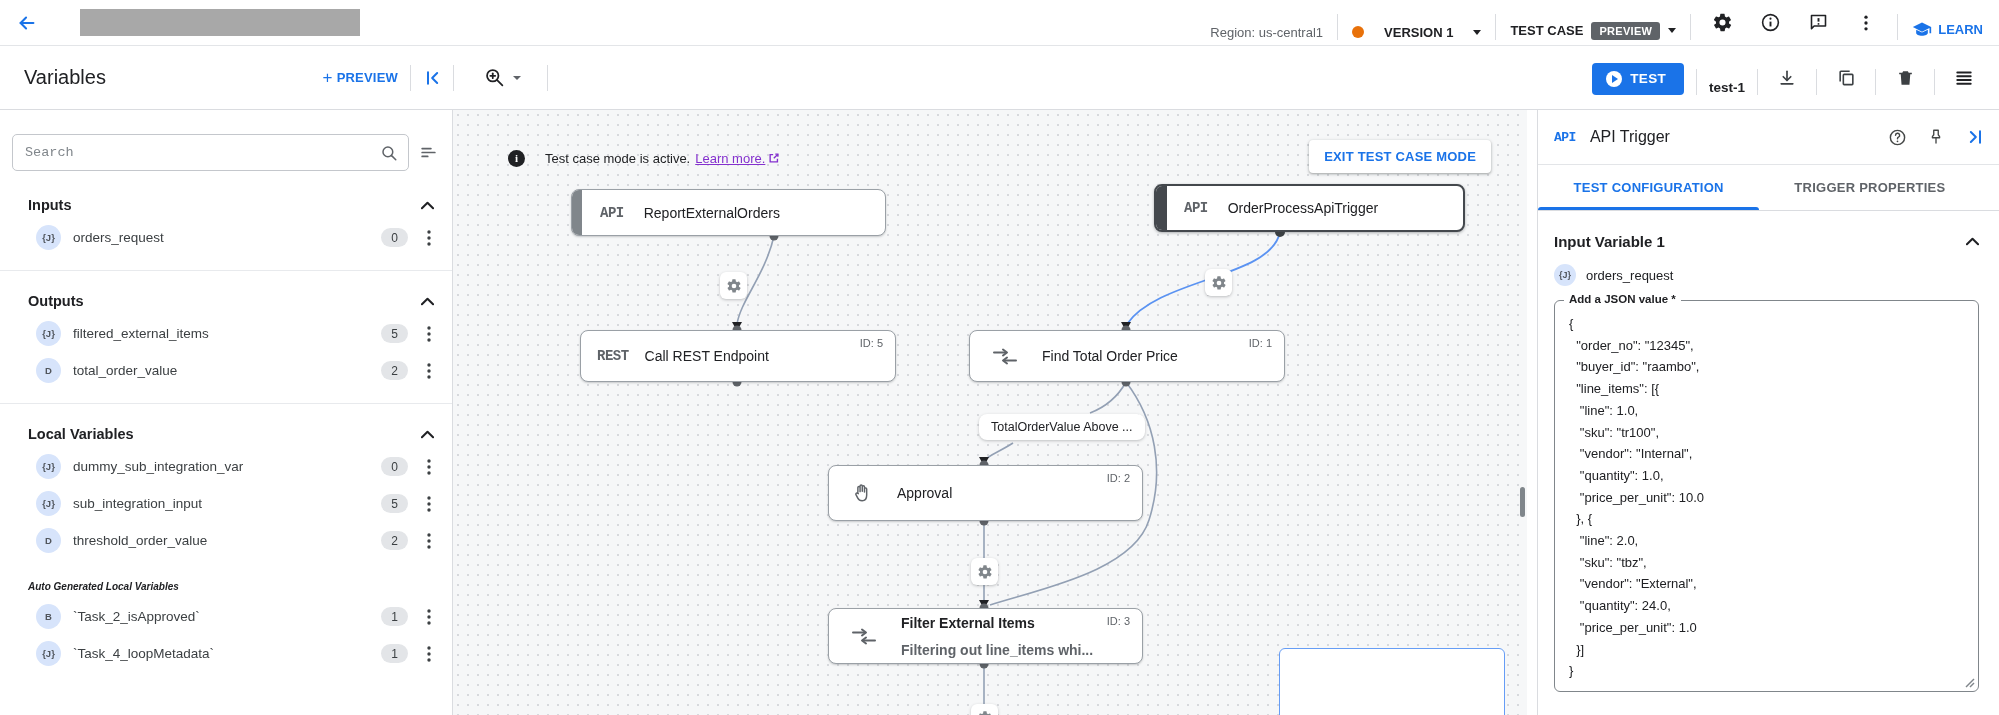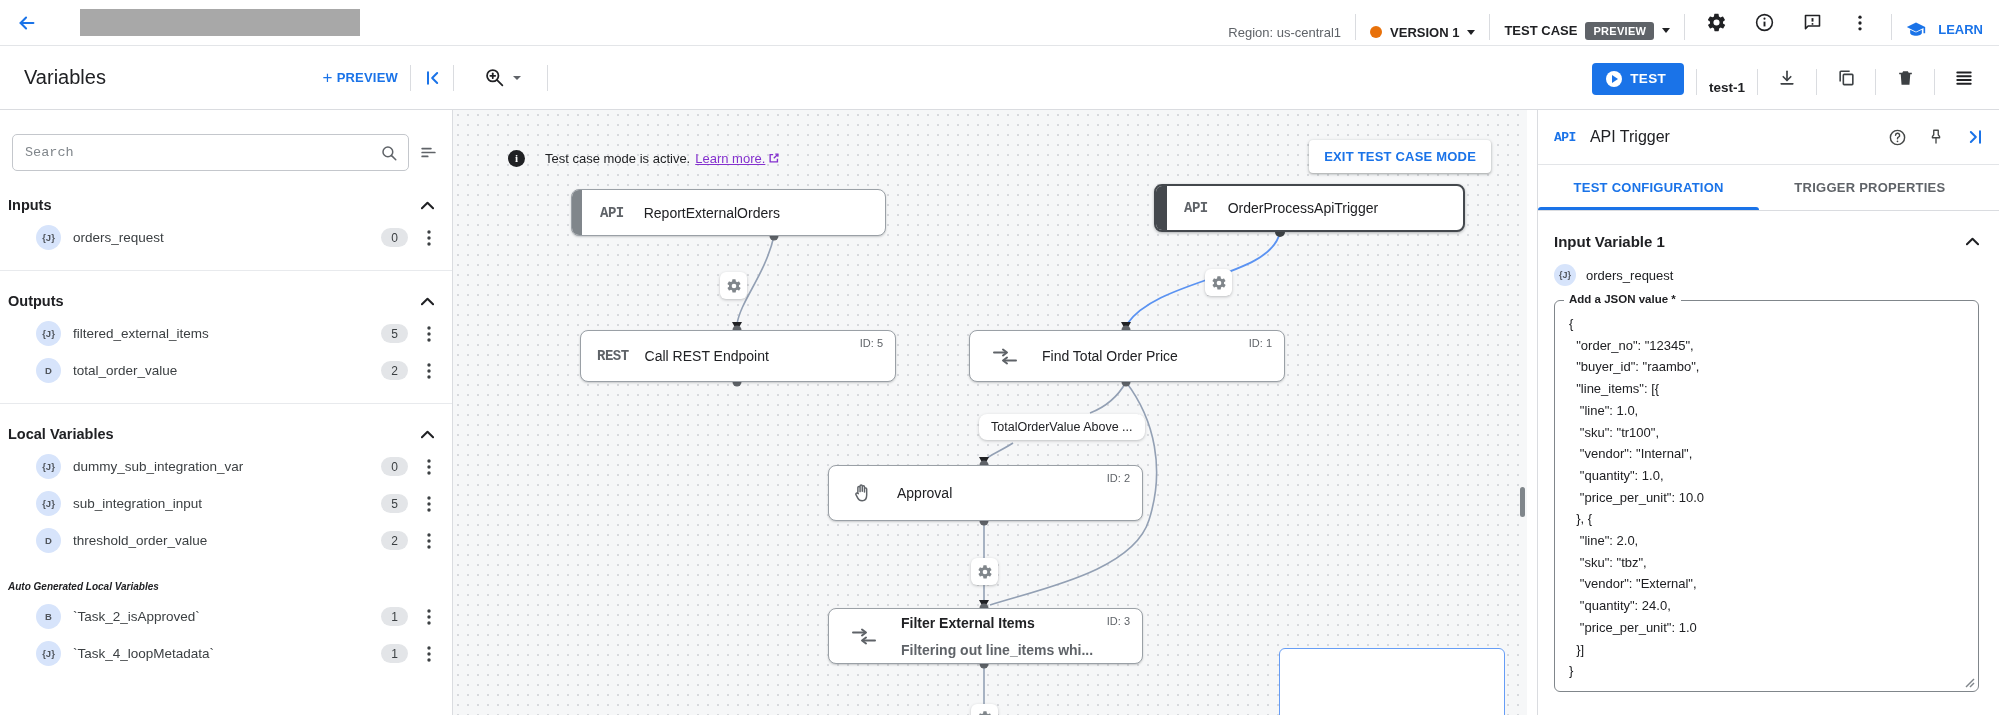--- a/index.html
+++ b/index.html
@@ -7,27 +7,27 @@
     font-family:"Liberation Sans", sans-serif; color:#202124; }
   svg { display:block; }
   .vdiv { width:1px; background:#dadce0; height:26px; }
 
   
   .topbar { height:46px; display:flex; align-items:center; border-bottom:1px solid #e3e5e8; padding:0 16px; gap:14px; background:#fff; }
   .back-btn { color:#1a73e8; cursor:pointer; }
   .redacted { width:280px; height:27px; background:#a8a8a8; margin-left:28px; }
   .topbar-right { margin-left:auto; display:flex; align-items:flex-end; gap:14px; }
   .region { color:#5f6368; font-size:13px; }
-  .version { display:flex; align-items:center; gap:8px; font-size:13px; font-weight:700; }
+  .version { display:flex; align-items:center; gap:20px; font-size:13px; font-weight:700; }
   .dot { width:12px; height:12px; border-radius:50%; background:#e8710a; }
   .caret { width:0; height:0; border-left:4.5px solid transparent; border-right:4.5px solid transparent; border-top:5px solid #202124; }
   .testcase { display:flex; align-items:center; gap:8px; font-size:13px; font-weight:700; }
   .preview-badge { background:#5f6368; color:#fff; font-size:11px; font-weight:700; padding:3px 8px; border-radius:3px; letter-spacing:.3px; }
   .tb-icon { width:34px; height:34px; display:flex; align-items:center; justify-content:center; color:#202124; cursor:pointer; }
-  .learn { display:flex; align-items:center; gap:12px; color:#1a73e8; font-size:13px; font-weight:700; cursor:pointer; }
+  .learn { display:flex; align-items:center; gap:6px; color:#1a73e8; font-size:13px; font-weight:700; cursor:pointer; }
 
   
   .toolbar { height:64px; display:flex; align-items:center; border-bottom:1px solid #dadce0; background:#fff; }
   .tb-vars { width:453px; display:flex; align-items:center; padding:0 10px 0 24px; gap:12px; flex-shrink:0; }
   .vars-title { font-size:20px; color:#202124; }
   .create-btn { margin-left:auto; display:flex; align-items:center; gap:4px; color:#1a73e8; font-size:13px; font-weight:700; letter-spacing:.2px; cursor:pointer; }
   .plus { font-size:17px; font-weight:400; }
   .collapse-left { color:#1a73e8; cursor:pointer; }
   .zoom-group { display:flex; align-items:center; gap:8px; margin:0 26px 0 30px; cursor:pointer; }
   .caret-sm { width:0;height:0;border-left:4px solid transparent;border-right:4px solid transparent;border-top:4.5px solid #5f6368; }
@@ -39,21 +39,21 @@
 
   
   .main { display:flex; height:605px; }
 
   
   .sidebar { width:453px; border-right:1px solid #dadce0; background:#fff; flex-shrink:0; overflow:hidden; }
   .search-wrap { display:flex; align-items:center; gap:10px; padding:24px 14px 4px 12px; }
   .search-box { flex:1; display:flex; align-items:center; border:1px solid #c4c7cc; border-radius:5px; height:37px; padding:0 10px 0 12px; }
   .search-box input { border:none; outline:none; flex:1; font-size:13.5px; color:#202124; font-family:Liberation Mono, monospace; }
   .search-box input::placeholder { color:#80868b; }
-  .sec-head { display:flex; align-items:center; padding:22px 18px 6px 8px; }
+  .sec-head { display:flex; align-items:center; padding:22px 18px 6px 28px; }
   .sec-title { font-size:14.5px; font-weight:700; color:#202124; }
   .sec-chev { margin-left:auto; color:#202124; cursor:pointer; }
   .sec-head.small .sec-title { font-size:10px;font-style:italic; }
   .var-row { display:flex; align-items:center; gap:12px; padding:6px 14px 6px 36px; }
   .type-chip { width:25px; height:25px; border-radius:50%; background:#d7e4fb; color:#50555c; font-size:9.5px; font-weight:700; display:flex; align-items:center; justify-content:center; flex-shrink:0; }
   .var-name { font-size:13.5px; color:#3c4043; }
   .count-pill { margin-left:auto; background:#e3e5e8; border-radius:10px; min-width:27px; height:19px; display:flex; align-items:center; justify-content:center; font-size:12px; color:#3c4043; padding:0 7px; }
   .kebab { width:18px; display:flex; justify-content:center; color:#3c4043; cursor:pointer; }
   .side-div { border-top:1px solid #e8eaed; margin-top:14px; }
 

